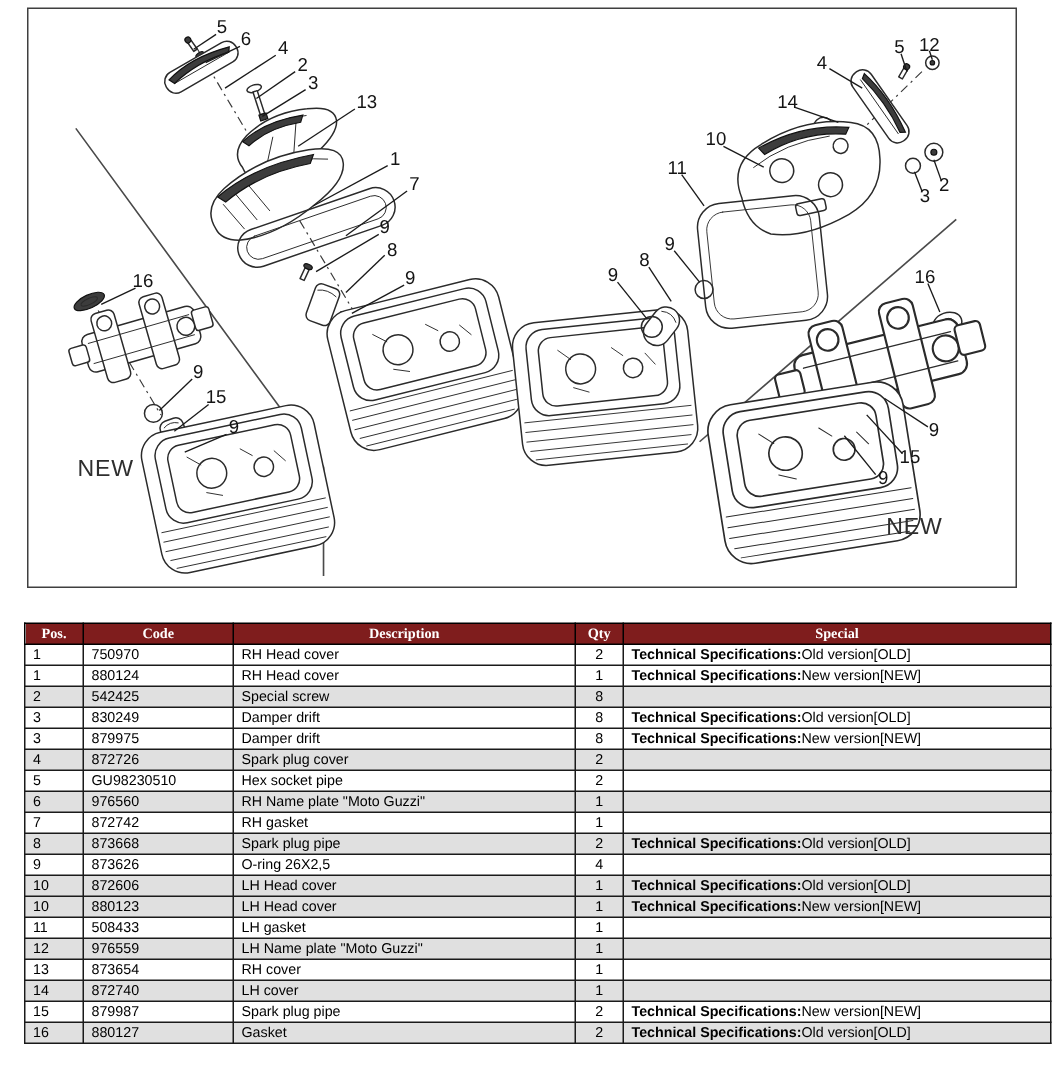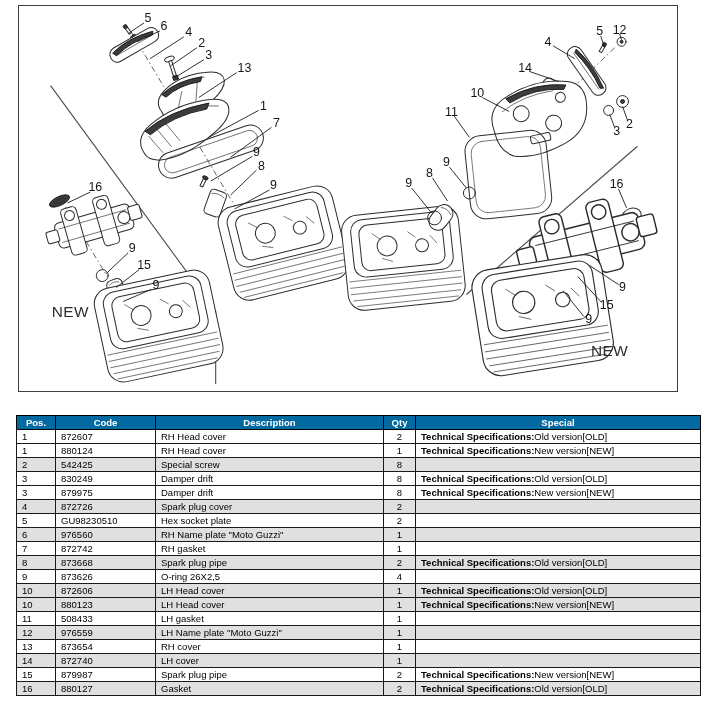--- a/index.html
+++ b/index.html
@@ -25,22 +25,22 @@
   .new { font:15.5px "Liberation Sans", sans-serif; fill:#2e2e2e; letter-spacing:.5px; text-anchor:middle; dominant-baseline:middle; }
 
   
   table.parts {
     position:absolute; left:16px; top:415px; width:685px;
     border-collapse:collapse; table-layout:fixed;
     font-size:9.5px; color:#000;
     border:1.5px solid #000;
   }
   table.parts th {
-    background:#0369a1; color:#fff; font-weight:bold; text-align:center;
-    height:13px; padding:0 3px; border:1px solid #000; overflow:hidden; white-space:nowrap;
+    background:#7f1d1d; color:#fff; font-weight:bold; text-align:center;
+    height:13px; padding:0 3px; border:1px solid #000; overflow:hidden; white-space:nowrap;font-family:Liberation Serif, serif;
   }
   table.parts td {
     height:13px; padding:0 5px; border:1px solid #1a1a1a;
     overflow:hidden; white-space:nowrap; background:#fff;
   }
   table.parts tr.shaded td { background:#e0e0e0; }
   table.parts td:nth-child(4) { text-align:center; padding:0 2px; }
   table.parts td b { font-weight:bold; }
 </style>
 </head>
@@ -281,21 +281,21 @@
       <th>Pos.</th>
       <th>Code</th>
       <th>Description</th>
       <th>Qty</th>
       <th>Special</th>
     </tr>
   </thead>
   <tbody>
       <tr>
         <td>1</td>
-        <td>872607</td>
+        <td>750970</td>
         <td>RH Head cover</td>
         <td>2</td>
         <td><b>Technical Specifications:</b><span>Old version[OLD]</span></td>
       </tr>
       <tr>
         <td>1</td>
         <td>880124</td>
         <td>RH Head cover</td>
         <td>1</td>
         <td><b>Technical Specifications:</b><span>New version[NEW]</span></td>
@@ -324,21 +324,21 @@
       <tr class="shaded">
         <td>4</td>
         <td>872726</td>
         <td>Spark plug cover</td>
         <td>2</td>
         <td></td>
       </tr>
       <tr>
         <td>5</td>
         <td>GU98230510</td>
-        <td>Hex socket plate</td>
+        <td>Hex socket pipe</td>
         <td>2</td>
         <td></td>
       </tr>
       <tr class="shaded">
         <td>6</td>
         <td>976560</td>
         <td>RH Name plate "Moto Guzzi"</td>
         <td>1</td>
         <td></td>
       </tr>

